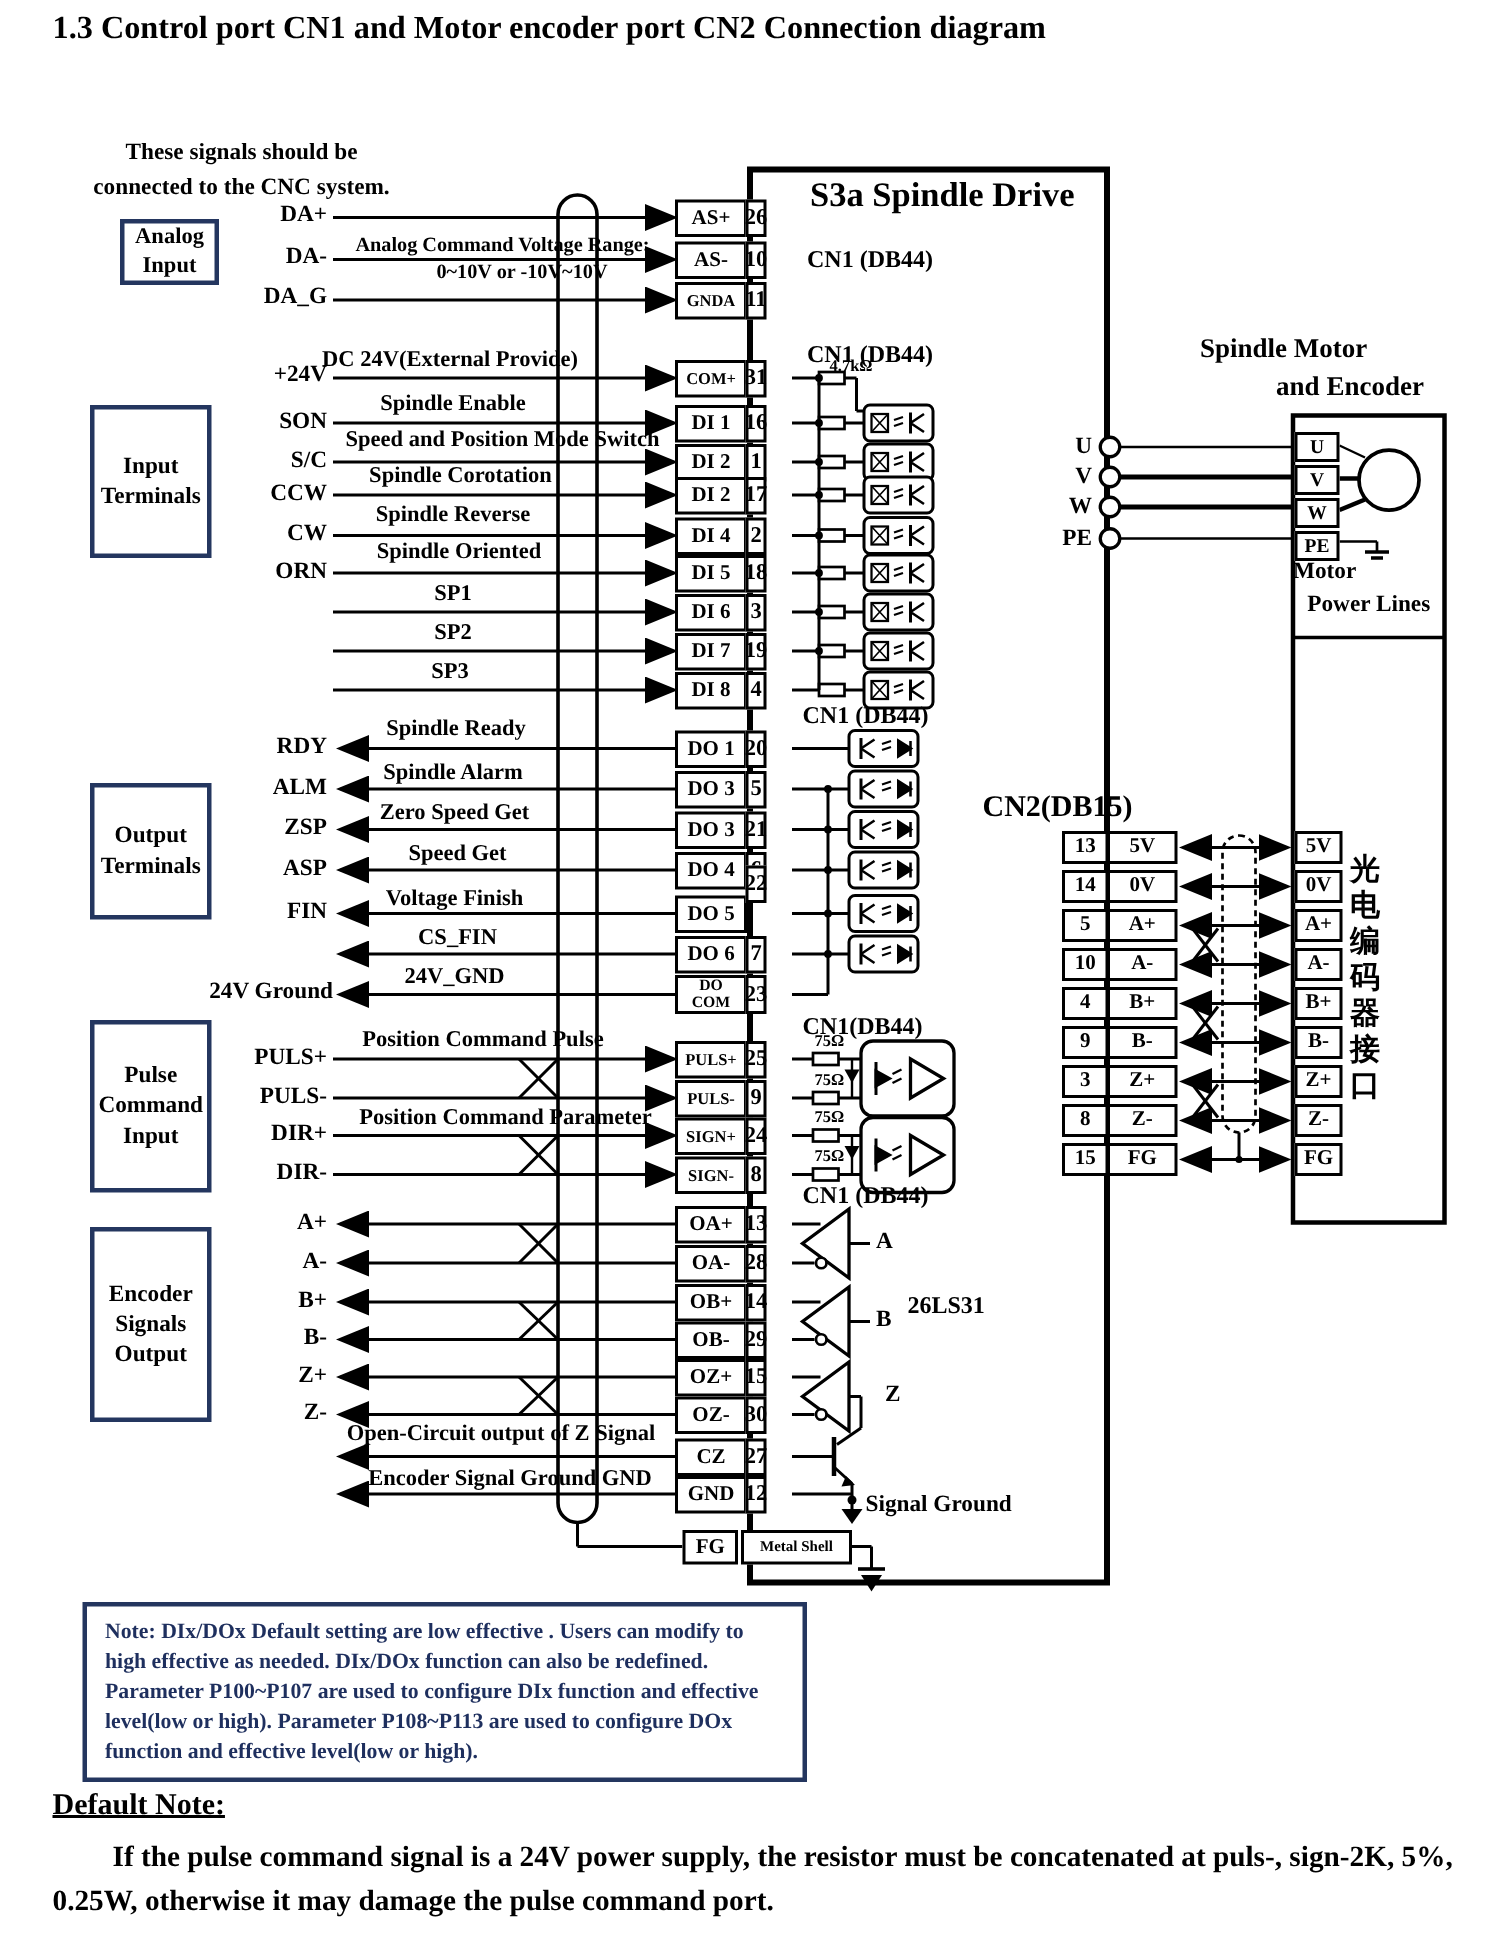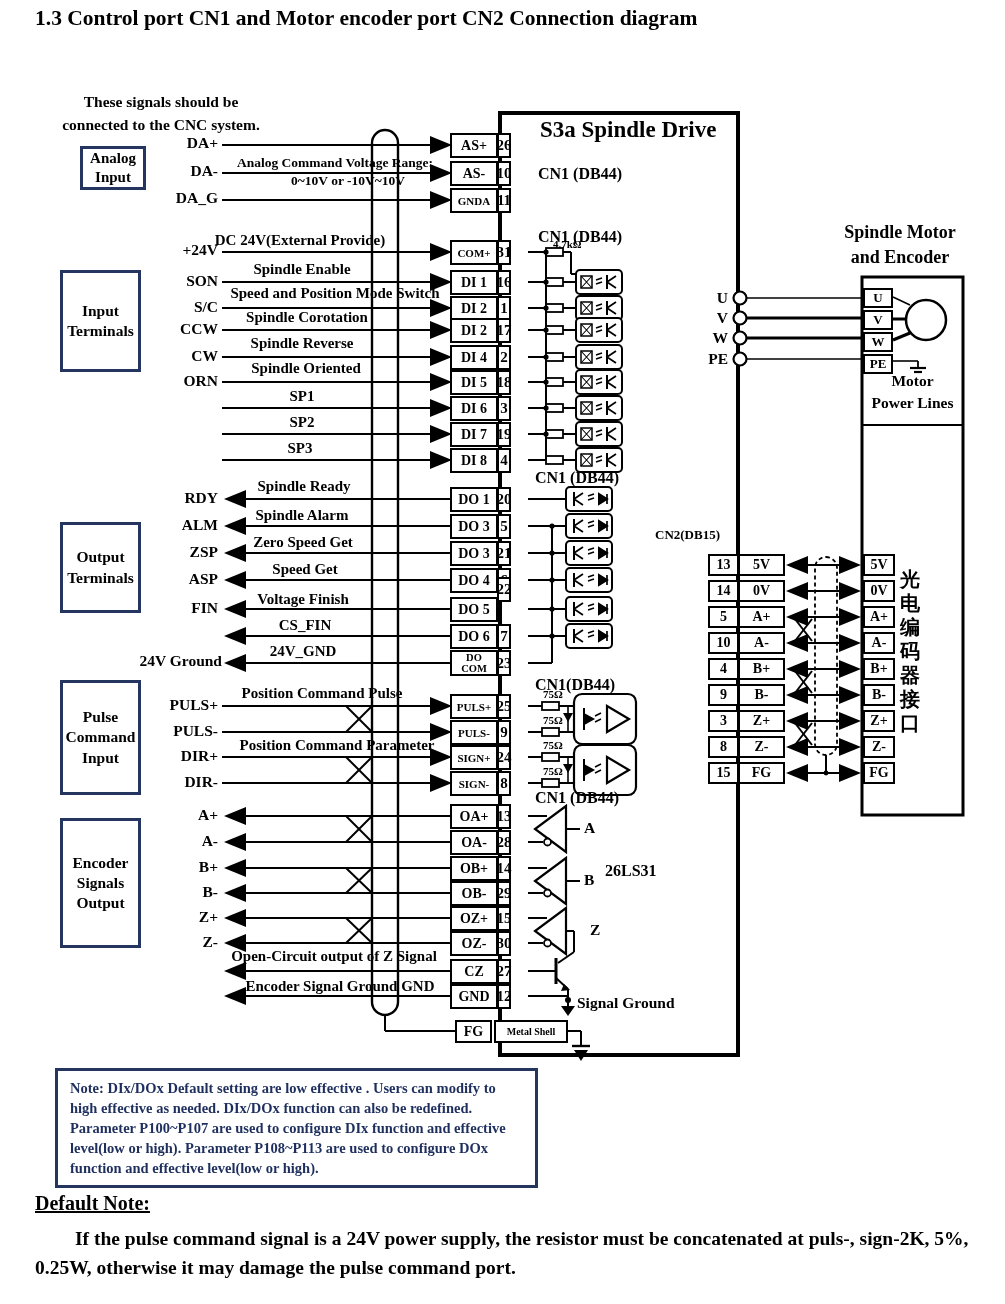--- a/index.html
+++ b/index.html
@@ -393,21 +393,21 @@
   <div class="wl" style="left:334px;top:948px">Open-Circuit output of Z Signal</div>
   <div class="wl" style="left:340px;top:978px">Encoder Signal Ground GND</div>
 
   <div class="lab" style="left:540px;top:117px;font-size:23px">S3a Spindle Drive</div>
   <div class="lab" style="left:538px;top:165px;font-size:16px">CN1 (DB44)</div>
   <div class="lab" style="left:538px;top:228px;font-size:16px">CN1 (DB44)</div>
   <div class="lab" style="left:553px;top:238px;font-size:11px">4.7kΩ</div>
   <div class="lab" style="left:535px;top:469px;font-size:16px">CN1 (DB44)</div>
   <div class="lab" style="left:535px;top:676px;font-size:16px">CN1(DB44)</div>
   <div class="lab" style="left:535px;top:789px;font-size:16px">CN1 (DB44)</div>
-  <div class="lab" style="left:655px;top:527px;font-size:13px">CN2(DB15)</div>
+  <div class="lab" style="left:655px;top:527px;font-size:20px">CN2(DB15)</div>
   <div class="lab" style="left:543px;top:688px;font-size:11px">75Ω</div>
   <div class="lab" style="left:543px;top:714px;font-size:11px">75Ω</div>
   <div class="lab" style="left:543px;top:739px;font-size:11px">75Ω</div>
   <div class="lab" style="left:543px;top:765px;font-size:11px">75Ω</div>
   <div class="lab" style="left:584px;top:819px;font-size:15.5px">A</div>
   <div class="lab" style="left:584px;top:871px;font-size:15.5px">B</div>
   <div class="lab" style="left:605px;top:862px;font-size:16px">26LS31</div>
   <div class="lab" style="left:590px;top:921px;font-size:15.5px">Z</div>
   <div class="lab" style="left:577px;top:994px;font-size:15.5px">Signal Ground</div>
 
@@ -512,23 +512,23 @@
   <div class="cell ec" style="top:762px">FG</div>
 
   <div class="cnchar" style="top:566px">光</div>
   <div class="cnchar" style="top:590px">电</div>
   <div class="cnchar" style="top:614px">编</div>
   <div class="cnchar" style="top:638px">码</div>
   <div class="cnchar" style="top:662px">器</div>
   <div class="cnchar" style="top:686px">接</div>
   <div class="cnchar" style="top:710px">口</div>
 
-  <div class="abs b" style="left:800px;top:222px;width:200px;text-align:center;font-size:18px">Spindle Motor</div>
+  <div class="abs b" style="left:800px;top:222px;width:200px;font-size:18px">Spindle Motor</div>
   <div class="abs b" style="left:800px;top:247px;width:200px;text-align:center;font-size:18px">and Encoder</div>
-  <div class="abs b" style="left:862px;top:372px;width:101px;text-align:center;font-size:15.5px">Motor</div>
+  <div class="abs b" style="left:862px;top:372px;width:101px;text-align:left;font-size:15.5px">Motor</div>
   <div class="abs b" style="left:862px;top:394px;width:101px;text-align:center;font-size:15.5px">Power Lines</div>
 
   <div class="sig" style="left:608px;top:289px">U</div>
   <div class="sig" style="left:608px;top:309px">V</div>
   <div class="sig" style="left:608px;top:329px">W</div>
   <div class="sig" style="left:608px;top:350px">PE</div>
 
   <div class="cell mc" style="top:288px">U</div>
   <div class="cell mc" style="top:310px">V</div>
   <div class="cell mc" style="top:332px">W</div>

